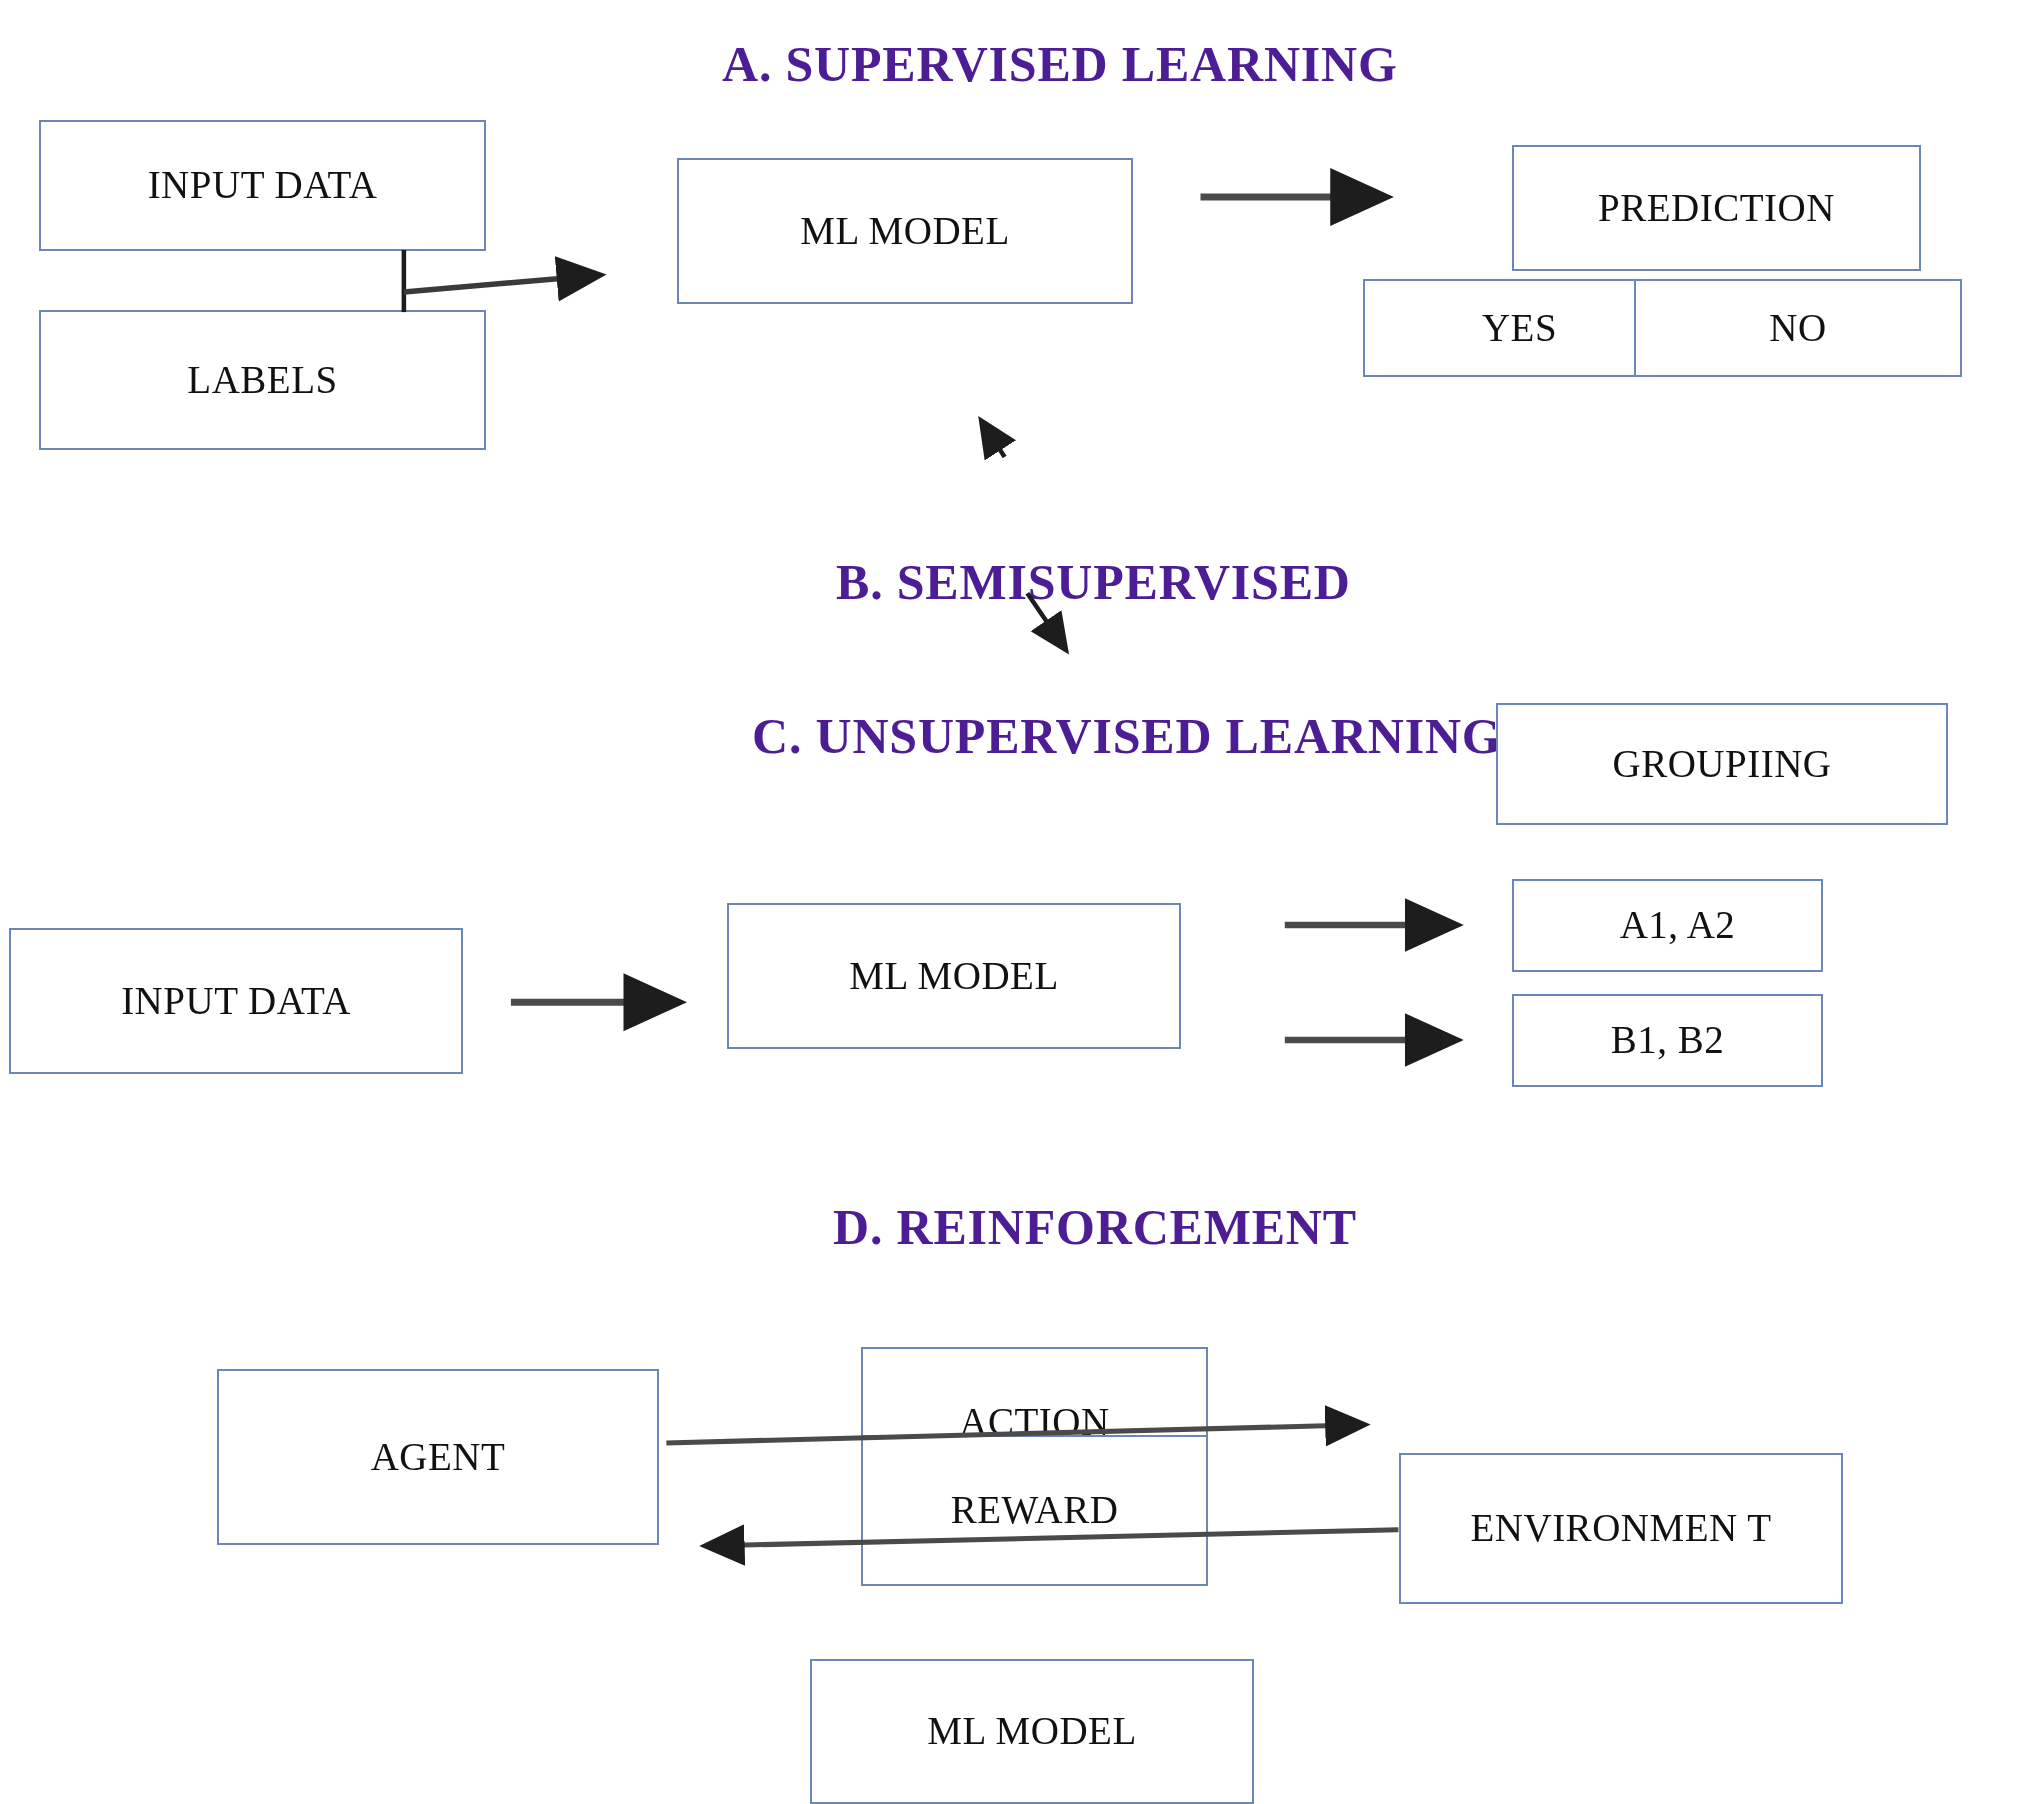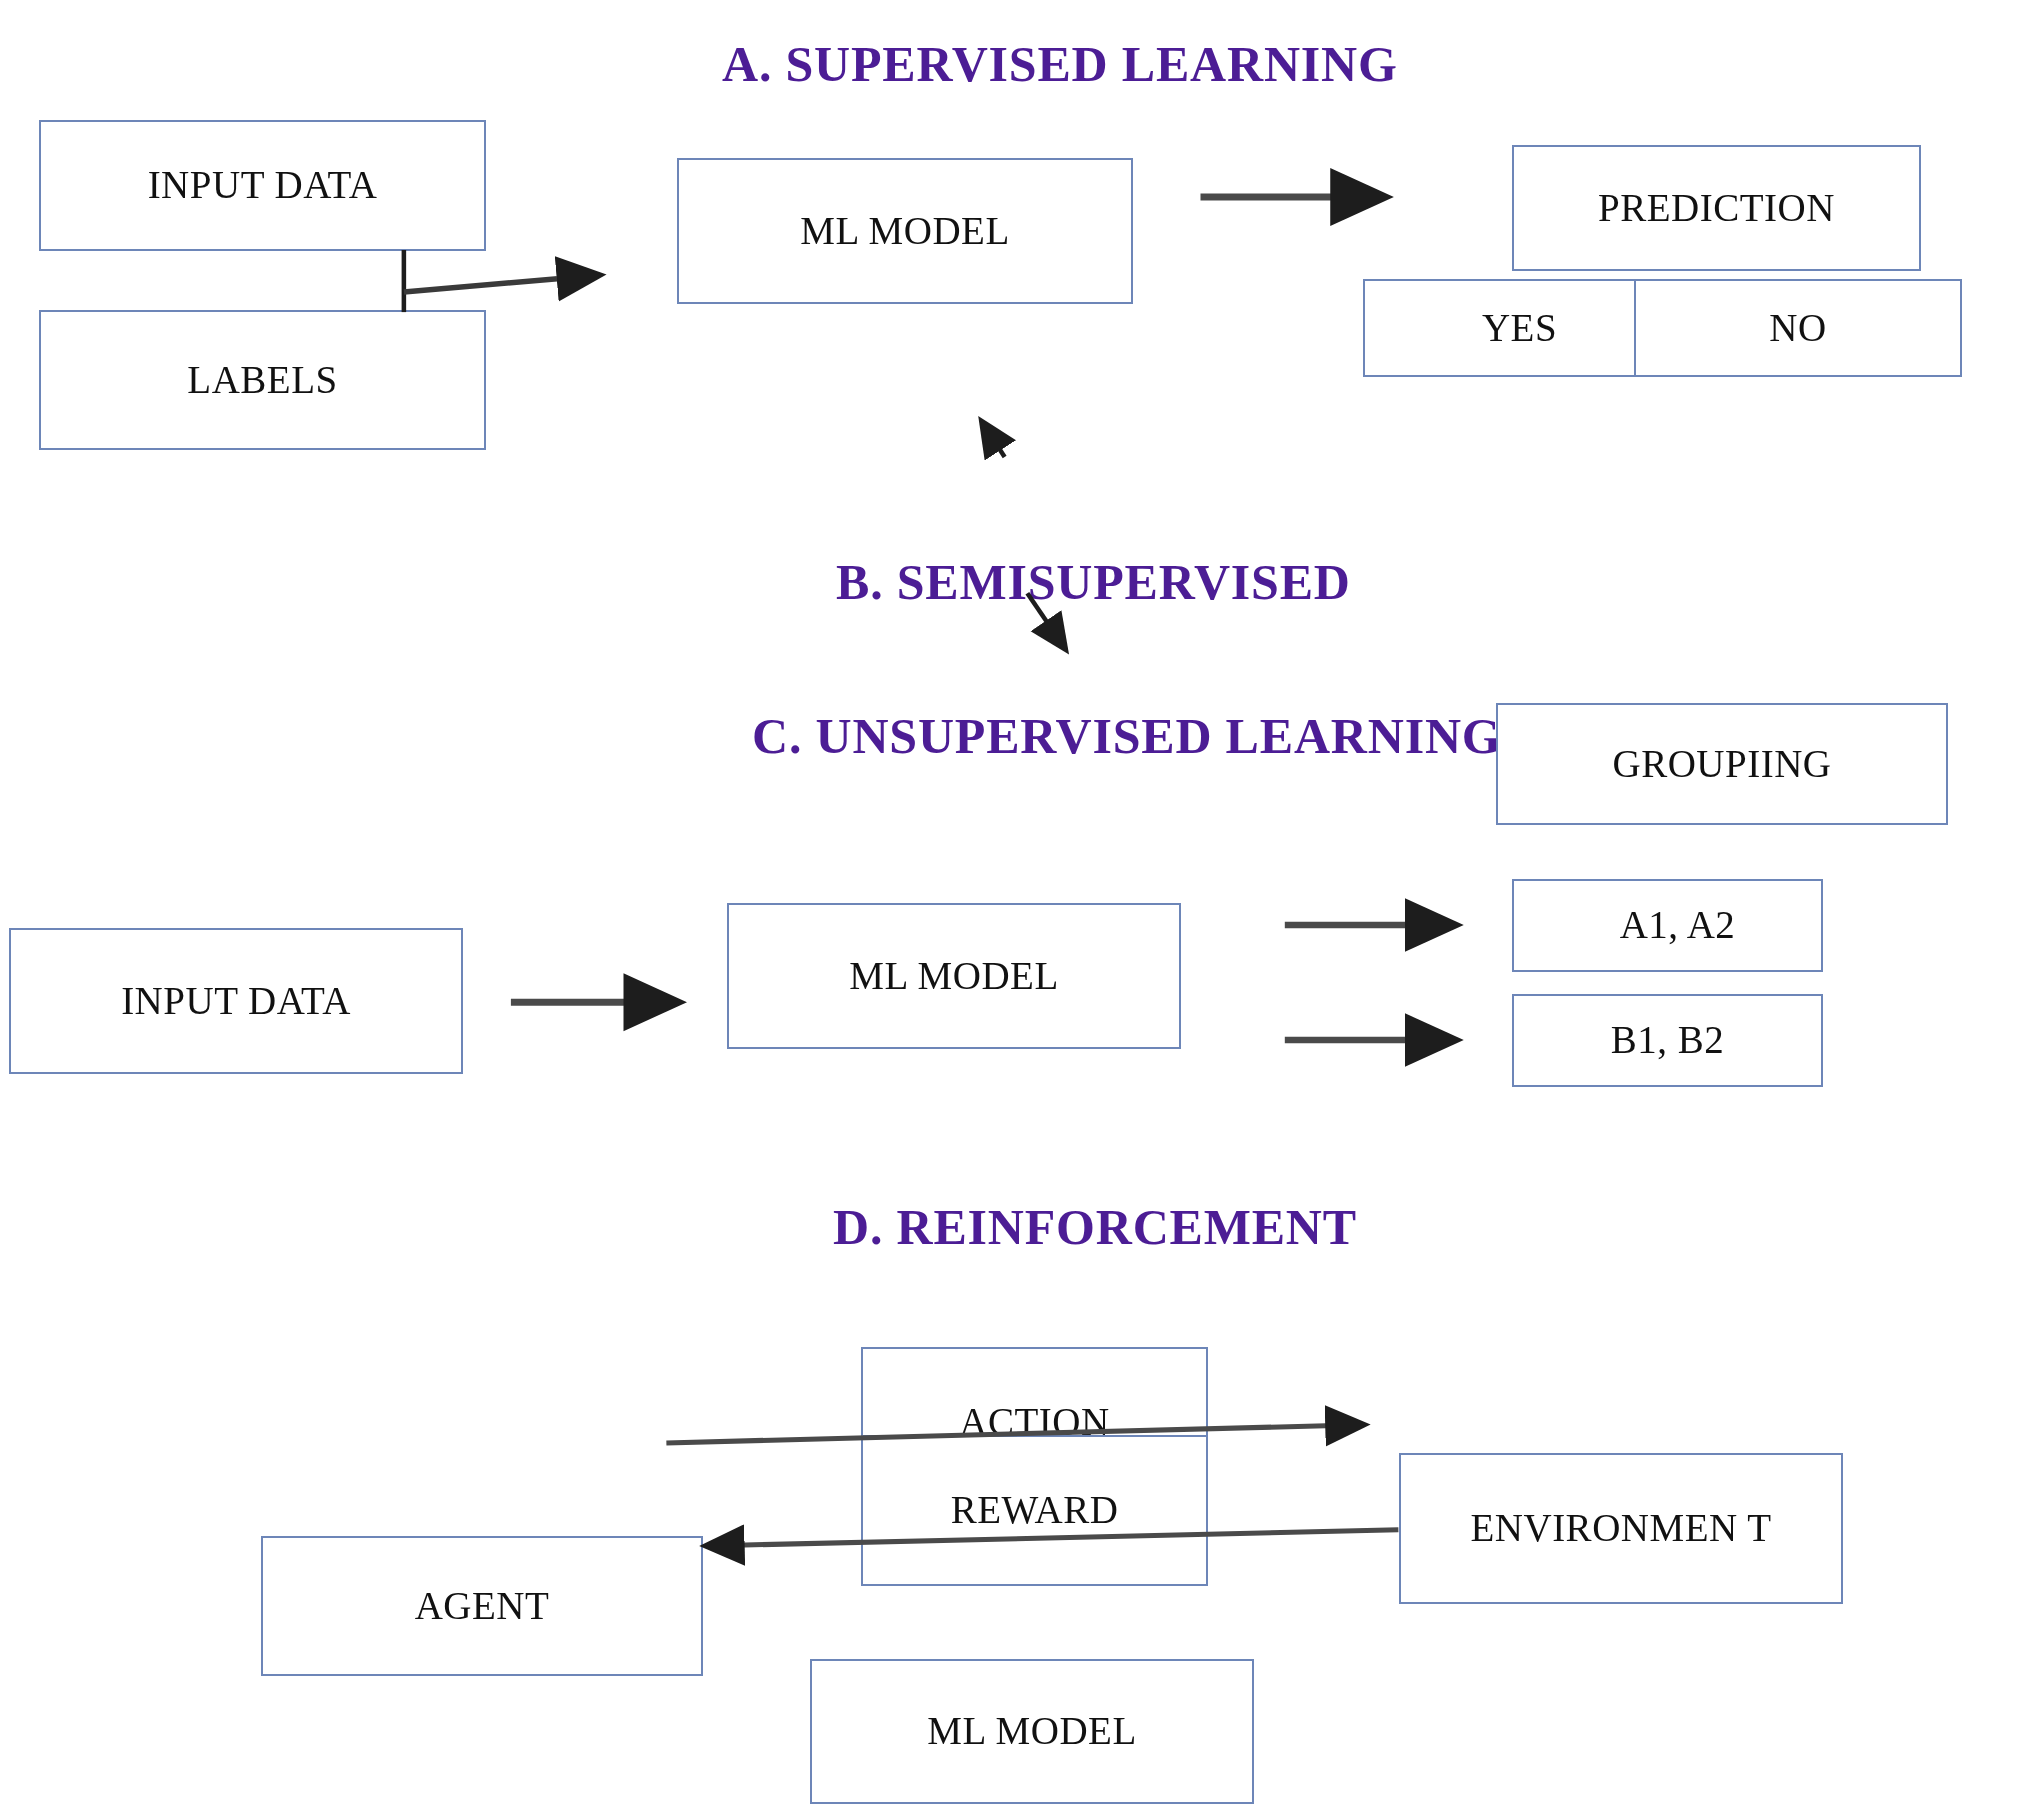--- a/index.html
+++ b/index.html
@@ -114,21 +114,21 @@
   <div class="box" style="left:1512px; top:879px; width:311px; height:93px;padding-left:20px;">
     <span class="box-label">A1, A2</span>
   </div>
 
   <div class="box" style="left:1512px; top:994px; width:311px; height:93px;">
     <span class="box-label">B1, B2</span>
   </div>
 
   <div class="heading" style="left:833px; top:1198px;">D.  REINFORCEMENT</div>
 
-  <div class="box" style="left:217px; top:1536px; width:442px; height:140px;margin-left:44px;">
+  <div class="box" style="left:217px; top:1369px; width:442px; height:176px;">
     <span class="box-label">AGENT</span>
   </div>
 
   <div class="box" style="left:861px; top:1347px; width:347px; height:151px;">
     <span class="box-label">ACTION</span>
   </div>
 
   <div class="box" style="left:861px; top:1435px; width:347px; height:151px;">
     <span class="box-label">REWARD</span>
   </div>

